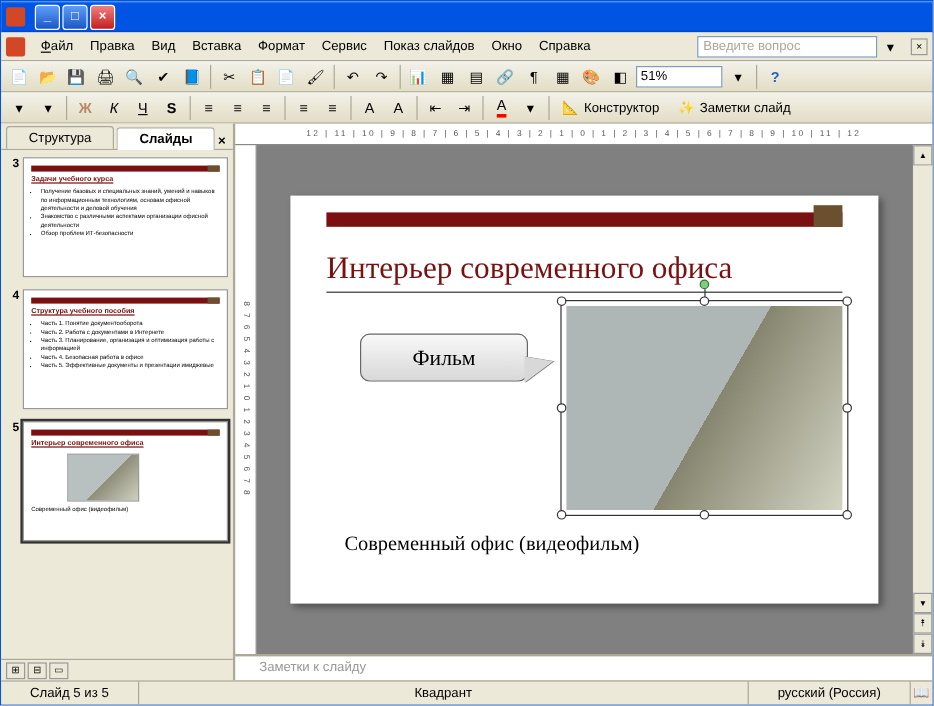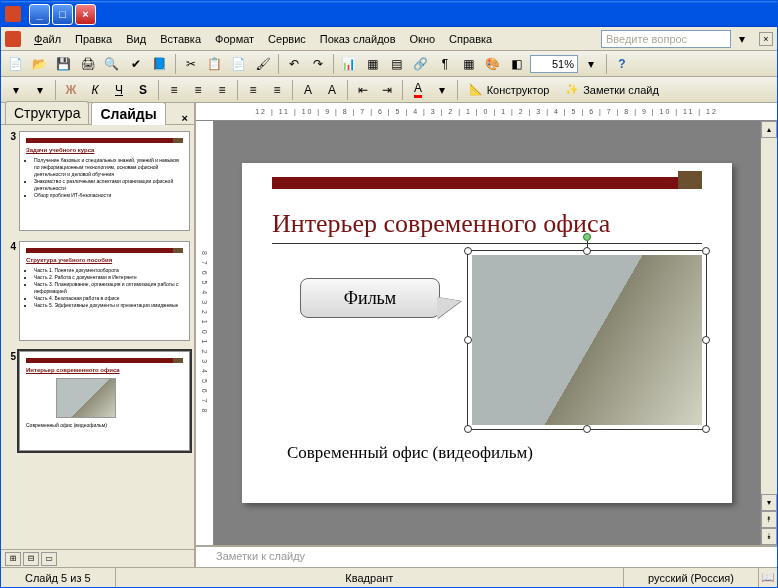--- a/index.html
+++ b/index.html
@@ -13,36 +13,36 @@
 .titlebar .win-btn { width: 21px; height: 21px; margin-left: 2px; border: 1px solid #fff; border-radius: 3px; display: flex; align-items: center; justify-content: center; font-weight: bold; font-size: 11px; color: #fff; }
 .titlebar .win-min { background: linear-gradient(#5e9df9, #1b57c6); }
 .titlebar .win-max { background: linear-gradient(#5e9df9, #1b57c6); }
 .titlebar .win-close { background: linear-gradient(#f08080, #c41e1e); }
 
 
 .menubar { height: 24px; display: flex; align-items: center; padding: 0 4px; background: #ece9d8; border-bottom: 1px solid #aca899; }
 .menubar .menu-icon { width: 16px; height: 16px; background: #d24726; border-radius: 2px; margin-right: 6px; }
 .menubar .menu-item { padding: 2px 7px; cursor: default; }
 .menubar .spacer { flex: 1; }
-.menubar .question-box { width: 130px; height: 18px; border: 1px solid #7f9db9; background: #fff; padding: 0 4px; color: #aca899; font-size: 11px; line-height: 16px; }
+.menubar .question-box { width: 150px; height: 18px; border: 1px solid #7f9db9; background: #fff; padding: 0 4px; color: #aca899; font-size: 11px; line-height: 16px; }
 .menubar .small-close { width: 14px; height: 14px; margin-left: 6px; font-size: 9px; text-align: center; line-height: 12px; border: 1px solid #999; background:#ece9d8; }
 
 
 .toolbar { height: 26px; display: flex; align-items: center; padding: 0 4px; background: linear-gradient(#f3f2ea, #e2ddc4); border-bottom: 1px solid #aca899; gap: 2px; }
 .toolbar.second { height: 26px; }
 .tbtn { width: 22px; height: 22px; display: flex; align-items: center; justify-content: center; border: 1px solid transparent; font-size: 12px; }
 .tsep { width: 1px; height: 20px; background: #aca899; margin: 0 2px; }
 .tbtn-text { height: 22px; padding: 0 6px; display: flex; align-items: center; gap: 4px; border: 1px solid transparent; font-size: 11px; }
-.zoom-box { width: 48px; height: 18px; border: 1px solid #7f9db9; background: #fff; font-size: 11px; padding: 0 3px; line-height: 16px; text-align: right; }
+.zoom-box { width: 72px; height: 18px; border: 1px solid #7f9db9; background: #fff; font-size: 11px; padding: 0 3px; line-height: 16px; }
 
 
 .main { flex: 1; display: flex; min-height: 0; }
 .left-panel { width: 195px; display: flex; flex-direction: column; border-right: 2px solid #aca899; background: #ece9d8; }
 .tabs { height: 22px; display: flex; align-items: flex-end; padding-left: 4px; background: #ece9d8; border-bottom: 1px solid #aca899; }
-.tab { padding: 3px 8px; border: 1px solid #aca899; border-bottom: none; background: #ece9d8; font-size: 14px; margin-right: 2px; border-radius: 3px 3px 0 0; }
+.tab { padding: 3px 18px; border: 1px solid #aca899; border-bottom: none; background: #ece9d8; font-size: 11px; margin-right: 2px; border-radius: 3px 3px 0 0; }
 .tab.active { background: #fff; font-weight: bold; position: relative; top: 1px; }
 .tabs .close-x { margin-left: auto; margin-right: 6px; font-weight: bold; cursor: default; }
 .thumbs { flex: 1; background: #ece9d8; overflow: hidden; padding: 6px 4px; }
 .thumb-row { display: flex; margin-bottom: 10px; }
 .thumb-num { width: 14px; font-size: 10px; font-weight: bold; text-align: right; padding-right: 3px; }
 .thumb { flex: 1; height: 100px; background: #fff; border: 1px solid #999; padding: 6px; font-size: 5px; line-height: 7px; overflow: hidden; }
 .thumb.selected { outline: 2px solid #333; }
 .thumb .bar { height: 5px; background: #7a1010; margin-bottom: 4px; position: relative; }
 .thumb .bar::after { content: ''; position: absolute; right: 0; top: 0; width: 10px; height: 5px; background: #6b5030; }
 .thumb .ttitle { font-weight: bold; font-size: 6px; text-decoration: underline; color: #7a1010; margin-bottom: 3px; }

